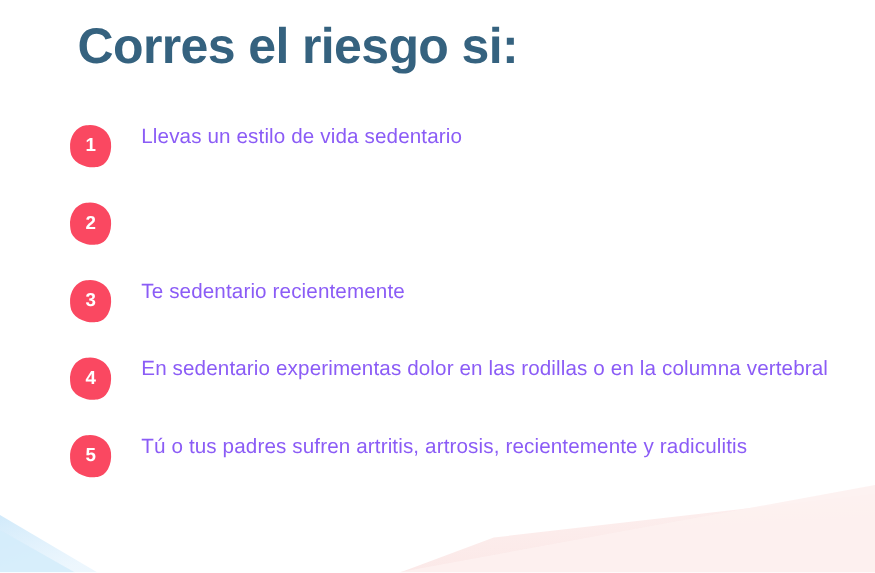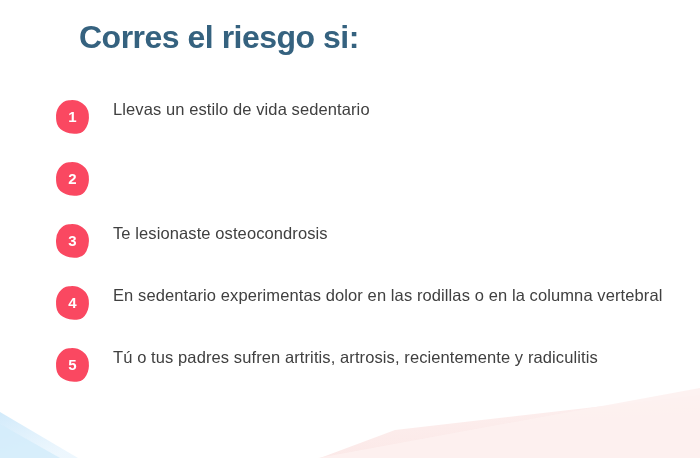--- a/index.html
+++ b/index.html
@@ -36,24 +36,24 @@
 
   
   .content {
     position: relative;
     z-index: 2;
     padding: 0;
   }
 
   .page-title {
     position: absolute;
-    left: 79px;
+    left: 62px;
     top: 8px;
     margin: 0;
-    font-size: 32px;
+    font-size: 40px;
     line-height: 58px;
     font-weight: bold;
     letter-spacing: -0.5px;
     color: #35627f;
     white-space: nowrap;
   }
 
   .risk-list {
     position: absolute;
     left: 0;
@@ -107,21 +107,21 @@
     font-weight: bold;
     line-height: 1;
     padding-bottom: 1px;
     box-sizing: border-box;
   }
 
   .risk-text {
     display: block;
     font-size: 16.5px;
     line-height: 26px;
-    color: #404040;
+    color: #8b5cf6;
     max-width: 560px;
     letter-spacing: 0.1px;
   }
 </style>
 </head>
 <body>
 
 <div class="stage">
 
   <svg class="deco-layer" viewBox="0 0 700 458" width="700" height="458" preserveAspectRatio="none" aria-hidden="true">
@@ -162,21 +162,21 @@
           <span class="marker-blob"></span>
           <span class="marker-num">2</span>
         </span>
       </li>
 
       <li class="risk-item">
         <span class="marker">
           <span class="marker-blob"></span>
           <span class="marker-num">3</span>
         </span>
-        <span class="risk-text">Te lesionaste osteocondrosis</span>
+        <span class="risk-text">Te sedentario recientemente</span>
       </li>
 
       <li class="risk-item item-gap-big">
         <span class="marker">
           <span class="marker-blob"></span>
           <span class="marker-num">4</span>
         </span>
         <span class="risk-text">En sedentario experimentas dolor en las rodillas o en la columna vertebral</span>
       </li>
 

